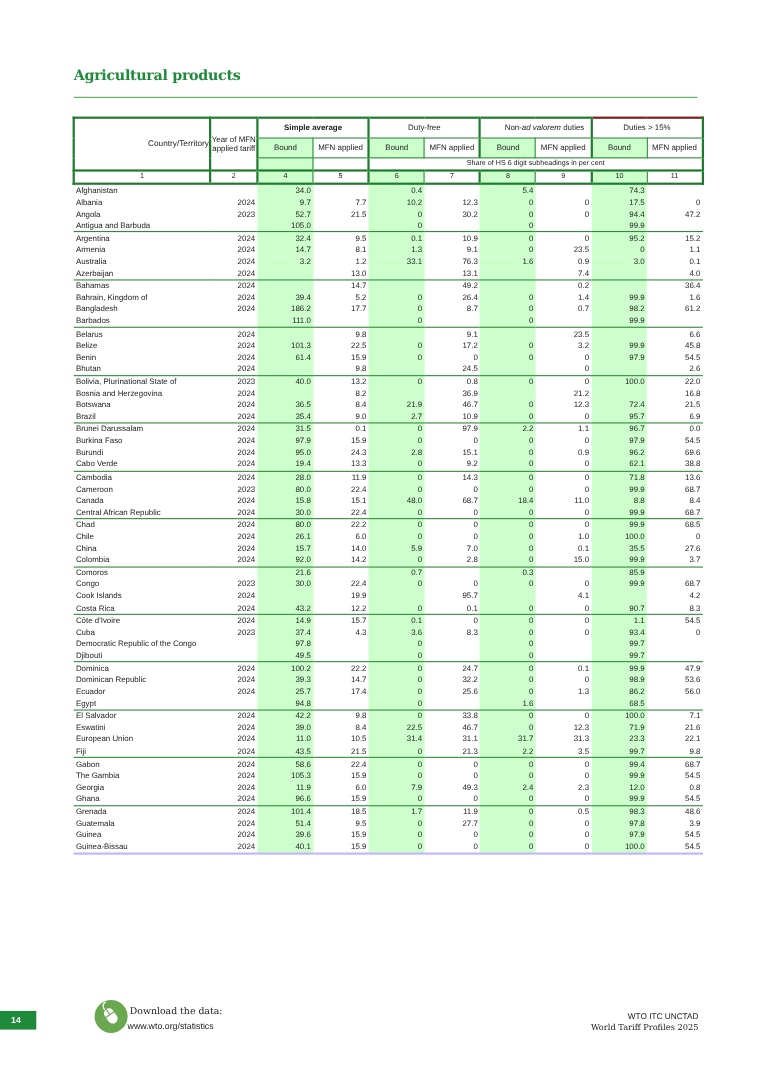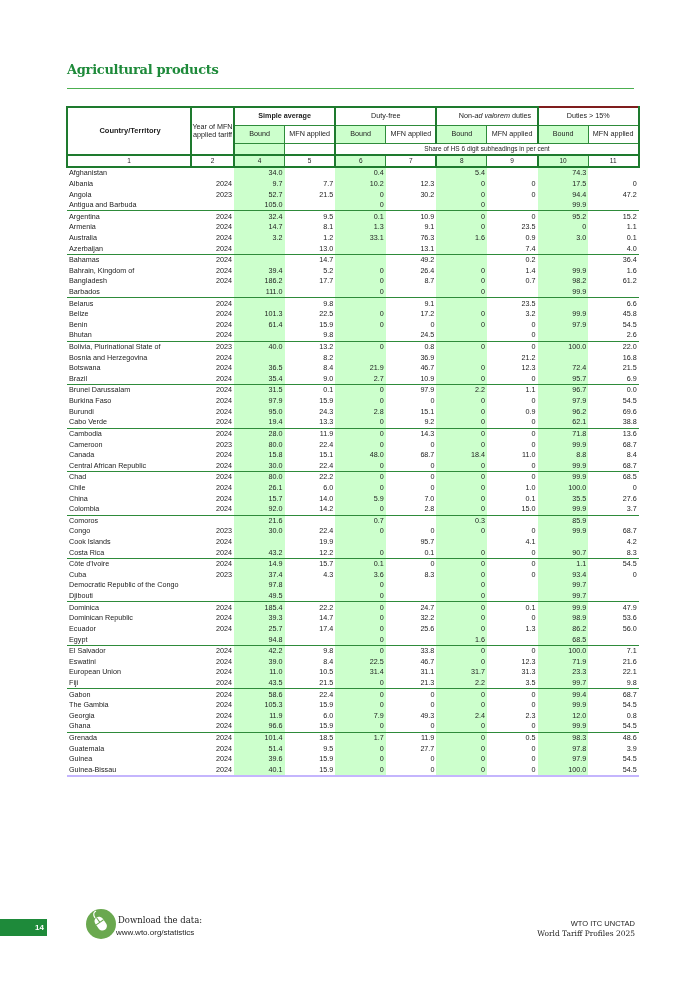--- a/index.html
+++ b/index.html
@@ -11,28 +11,28 @@
     col.c1 { width:124px; } col.c2 { width:43px; }
     col.cn { width:50.6px; }
     th, td { padding:0; }
     thead th { font-weight:normal; text-align:center; vertical-align:middle; border:1px solid #2e8b3a; line-height:8.5px; }
     thead th.thick-l { border-left:2px solid #1e7a2e; }
     thead tr.r1 th { height:17px; }
     thead tr.r2 th { height:17px; }
     thead tr.r3 th { height:10px; }
     thead tr.r4 th { height:10px; border-top:2px solid #1e7a2e; border-bottom:2px solid #1e7a2e; font-size:6.5px; }
     .hdr-outer { border:2px solid #1e7a2e; }
-    th.country-h { text-align:center; padding-left:2px; font-size:7.5px;font-weight:bold; }
+    th.country-h { text-align:right; padding-left:2px; font-size:7.5px; }
     th.gfill, td.gfill { background:#ccffcc; }
     tbody td { height:10.62px; line-height:10px; text-align:right; padding-right:2px; white-space:nowrap; }
     tbody td.name { text-align:left; padding-left:2px; padding-right:0; }
     tbody tr.grp-end td { border-bottom:1.5px solid #2e8b3a; }
     tbody tr.last td { border-bottom:2px solid #c4b5fd;margin-top:10px; }
 
-    .page-num { position:absolute; left:0; top:919px; width:47px; height:17px; background:#1e8a3a; color:#fff; font-weight:bold; font-size:8px; text-align:right; padding-right:3px; box-sizing:border-box; line-height:17px; }
+    .page-num { position:absolute; left:0; top:919px; width:33px; height:17px; background:#1e8a3a; color:#fff; font-weight:bold; font-size:8px; text-align:right; padding-right:14px; box-sizing:border-box; line-height:17px; }
     .dl-icon { position:absolute; left:86px; top:909px; width:30px; height:30px; border-radius:50%; background:#6aa84f; }
     .dl-icon svg { position:absolute; left:0; top:0; }
     .dl-title { position:absolute; left:118px; top:915px; font-family:"DejaVu Serif", serif; font-weight:normal; font-size:8.5px; color:#222; }
     .dl-url { position:absolute; left:116px; top:928px; font-size:8px; color:#222; }
     .pub1 { position:absolute; right:65px; top:919px; font-family:Liberation Sans, sans-serif; font-size:7.5px; text-align:right; color:#222; }
     .pub2 { position:absolute; right:65px; top:929px; font-family:"DejaVu Serif", serif; font-size:7.5px; text-align:right; color:#222; }
   </style>
 </head>
 <body>
 
@@ -568,21 +568,21 @@
         <td class="gfill">0</td>
         <td></td>
         <td class="gfill">0</td>
         <td></td>
         <td class="gfill">99.7</td>
         <td></td>
       </tr>
       <tr>
         <td class="name">Dominica</td>
         <td>2024</td>
-        <td class="gfill">185.4</td>
+        <td class="gfill">100.2</td>
         <td>22.2</td>
         <td class="gfill">0</td>
         <td>24.7</td>
         <td class="gfill">0</td>
         <td>0.1</td>
         <td class="gfill">99.9</td>
         <td>47.9</td>
       </tr>
       <tr>
         <td class="name">Dominican Republic</td>

